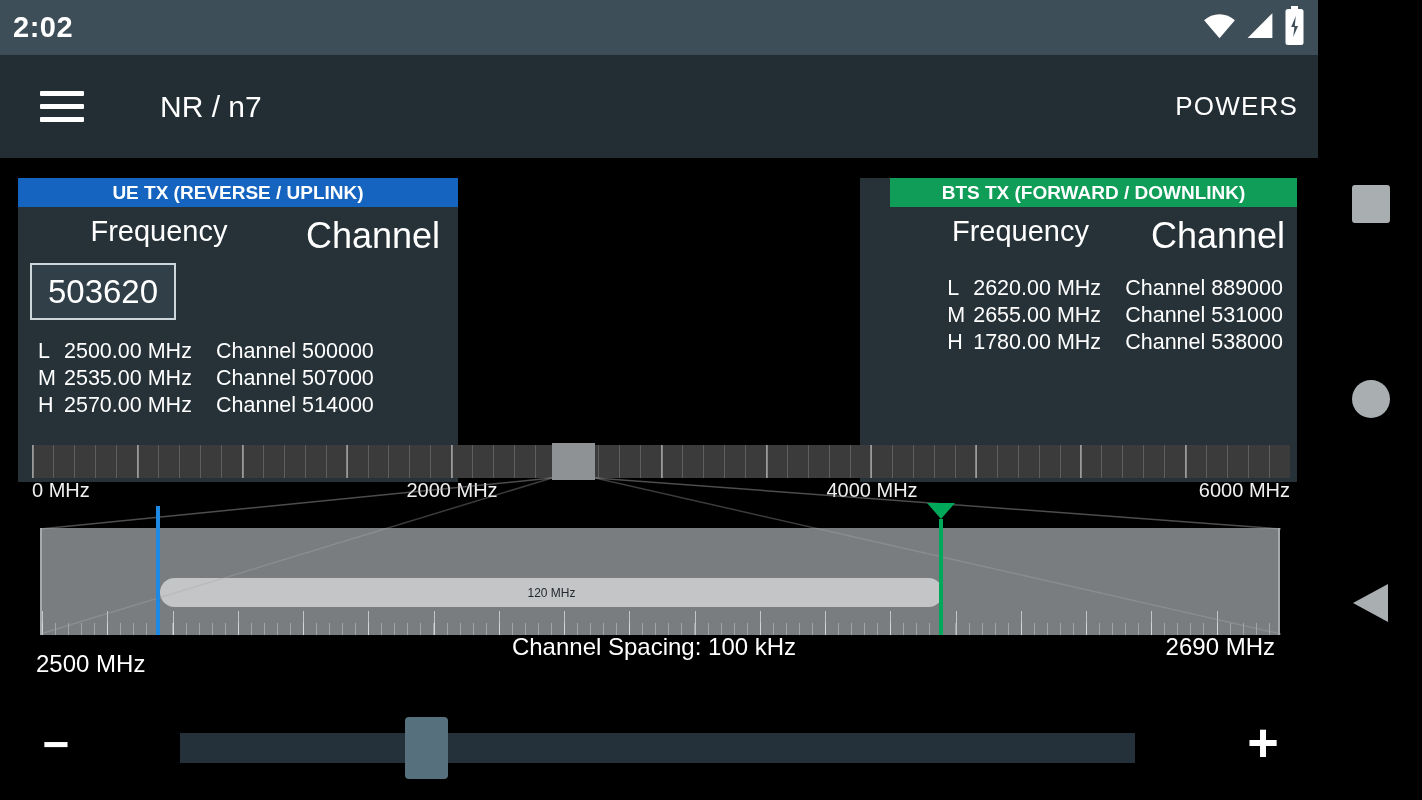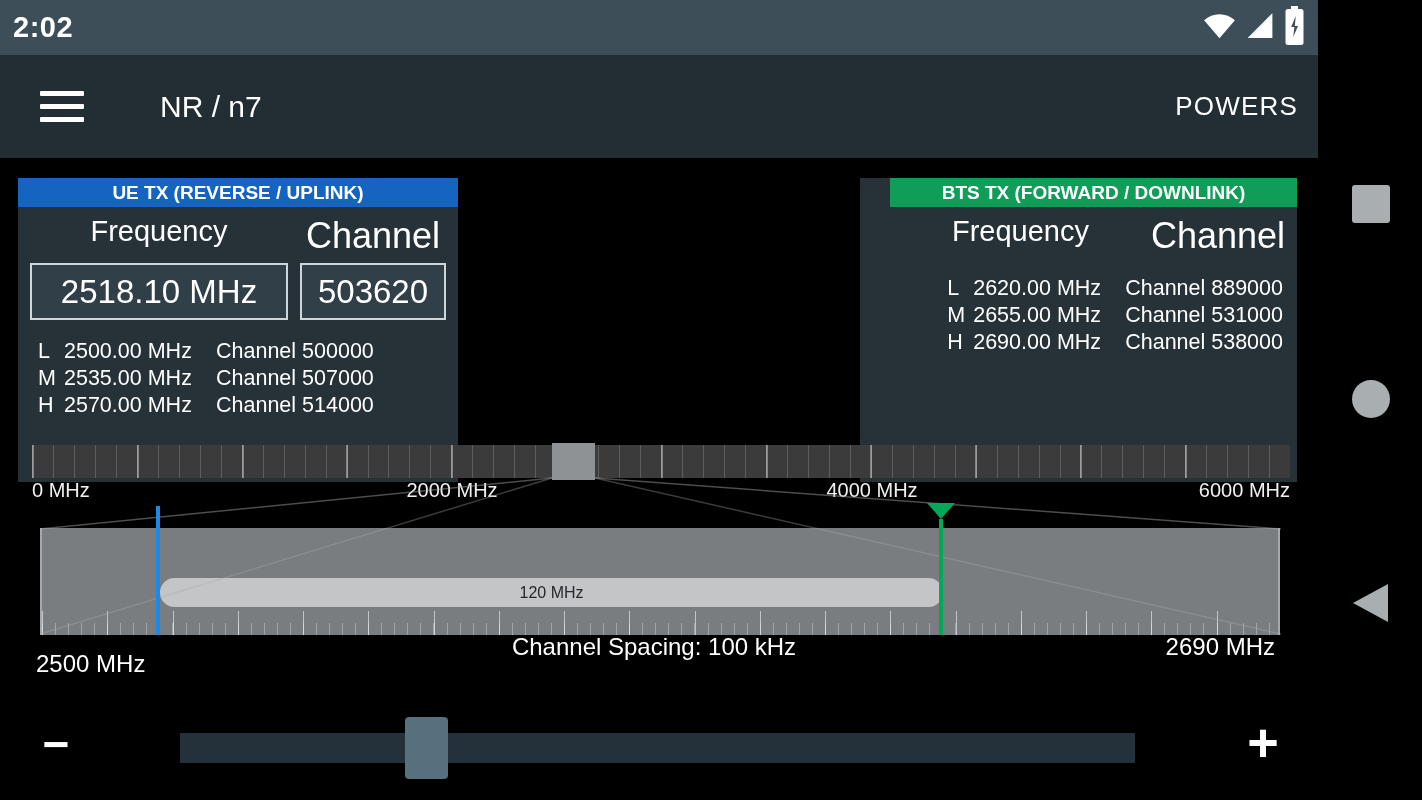--- a/index.html
+++ b/index.html
@@ -60,21 +60,21 @@
   .band{position:absolute;left:40px;top:528px;width:1240px;height:107px;background:#7a7d7f;
      border-left:2px solid #a6a9ab;border-right:2px solid #a6a9ab;
      background-image:
        repeating-linear-gradient(to right, rgba(255,255,255,.55) 0 1px, transparent 1px 65.26px),
        repeating-linear-gradient(to right, rgba(255,255,255,.30) 0 1px, transparent 1px 13.05px);
      background-size:100% 24px,100% 12px;
      background-position:left bottom,left bottom;
      background-repeat:no-repeat;}
   .bw-pill{position:absolute;left:118px;top:50px;width:783px;height:29px;border-radius:15px;
            background:#c3c5c7;display:flex;align-items:center;justify-content:center;
-           font-size:16px;color:#24292e;}
+           font-size:12px;color:#24292e;}
   .projection{position:absolute;left:0;top:0;pointer-events:none;}
   .marker-uplink{position:absolute;left:156px;top:506px;width:4px;height:129px;background:#1E88E5;cursor:ew-resize;}
   .marker-downlink-line{position:absolute;left:939px;top:519px;width:4px;height:116px;background:#00A95A;cursor:ew-resize;}
   .marker-downlink-cap{position:absolute;left:927px;top:503px;width:0;height:0;
           border-left:14px solid transparent;border-right:14px solid transparent;
           border-top:16px solid #00A95A;cursor:ew-resize;}
   .band-label{position:absolute;top:633px;font-size:24px;color:#fff;}
   .bl-start{left:36px;margin-top:17px;}
   .bl-spacing{left:654px;transform:translateX(-50%);}
   .bl-end{right:147px;}
@@ -132,21 +132,20 @@
     <div class="powers">POWERS</div>
   </div>
 
   <div class="panel panel-uplink">
     <div class="panel-header">UE TX (REVERSE / UPLINK)</div>
     <div class="field-labels">
       <div class="fl-freq">Frequency</div>
       <div class="fl-chan">Channel</div>
     </div>
     <div class="field-row">
-      <div class="field field-freq">2518.10 MHz</div>
       <div class="field field-chan">503620</div>
     </div>
     <div class="lmh">
       <div class="lmh-row">
         <span class="k">L</span>
         <span class="f">2500.00 MHz</span>
         <span class="c">Channel 500000</span>
       </div>
       <div class="lmh-row">
         <span class="k">M</span>
@@ -173,21 +172,21 @@
         <span class="f">2620.00 MHz</span>
         <span class="c">Channel 889000</span>
       </div>
       <div class="lmh-row">
         <span class="k">M</span>
         <span class="f">2655.00 MHz</span>
         <span class="c">Channel 531000</span>
       </div>
       <div class="lmh-row">
         <span class="k">H</span>
-        <span class="f">2690.00 MHz</span>
+        <span class="f">1780.00 MHz</span>
         <span class="c">Channel 538000</span>
       </div>
     </div>
   </div>
 
   <div class="ruler">
     <div class="ruler-highlight"></div>
   </div>
   <span class="ruler-label rl-0">0 MHz</span>
   <span class="ruler-label rl-2000">2000 MHz</span>

